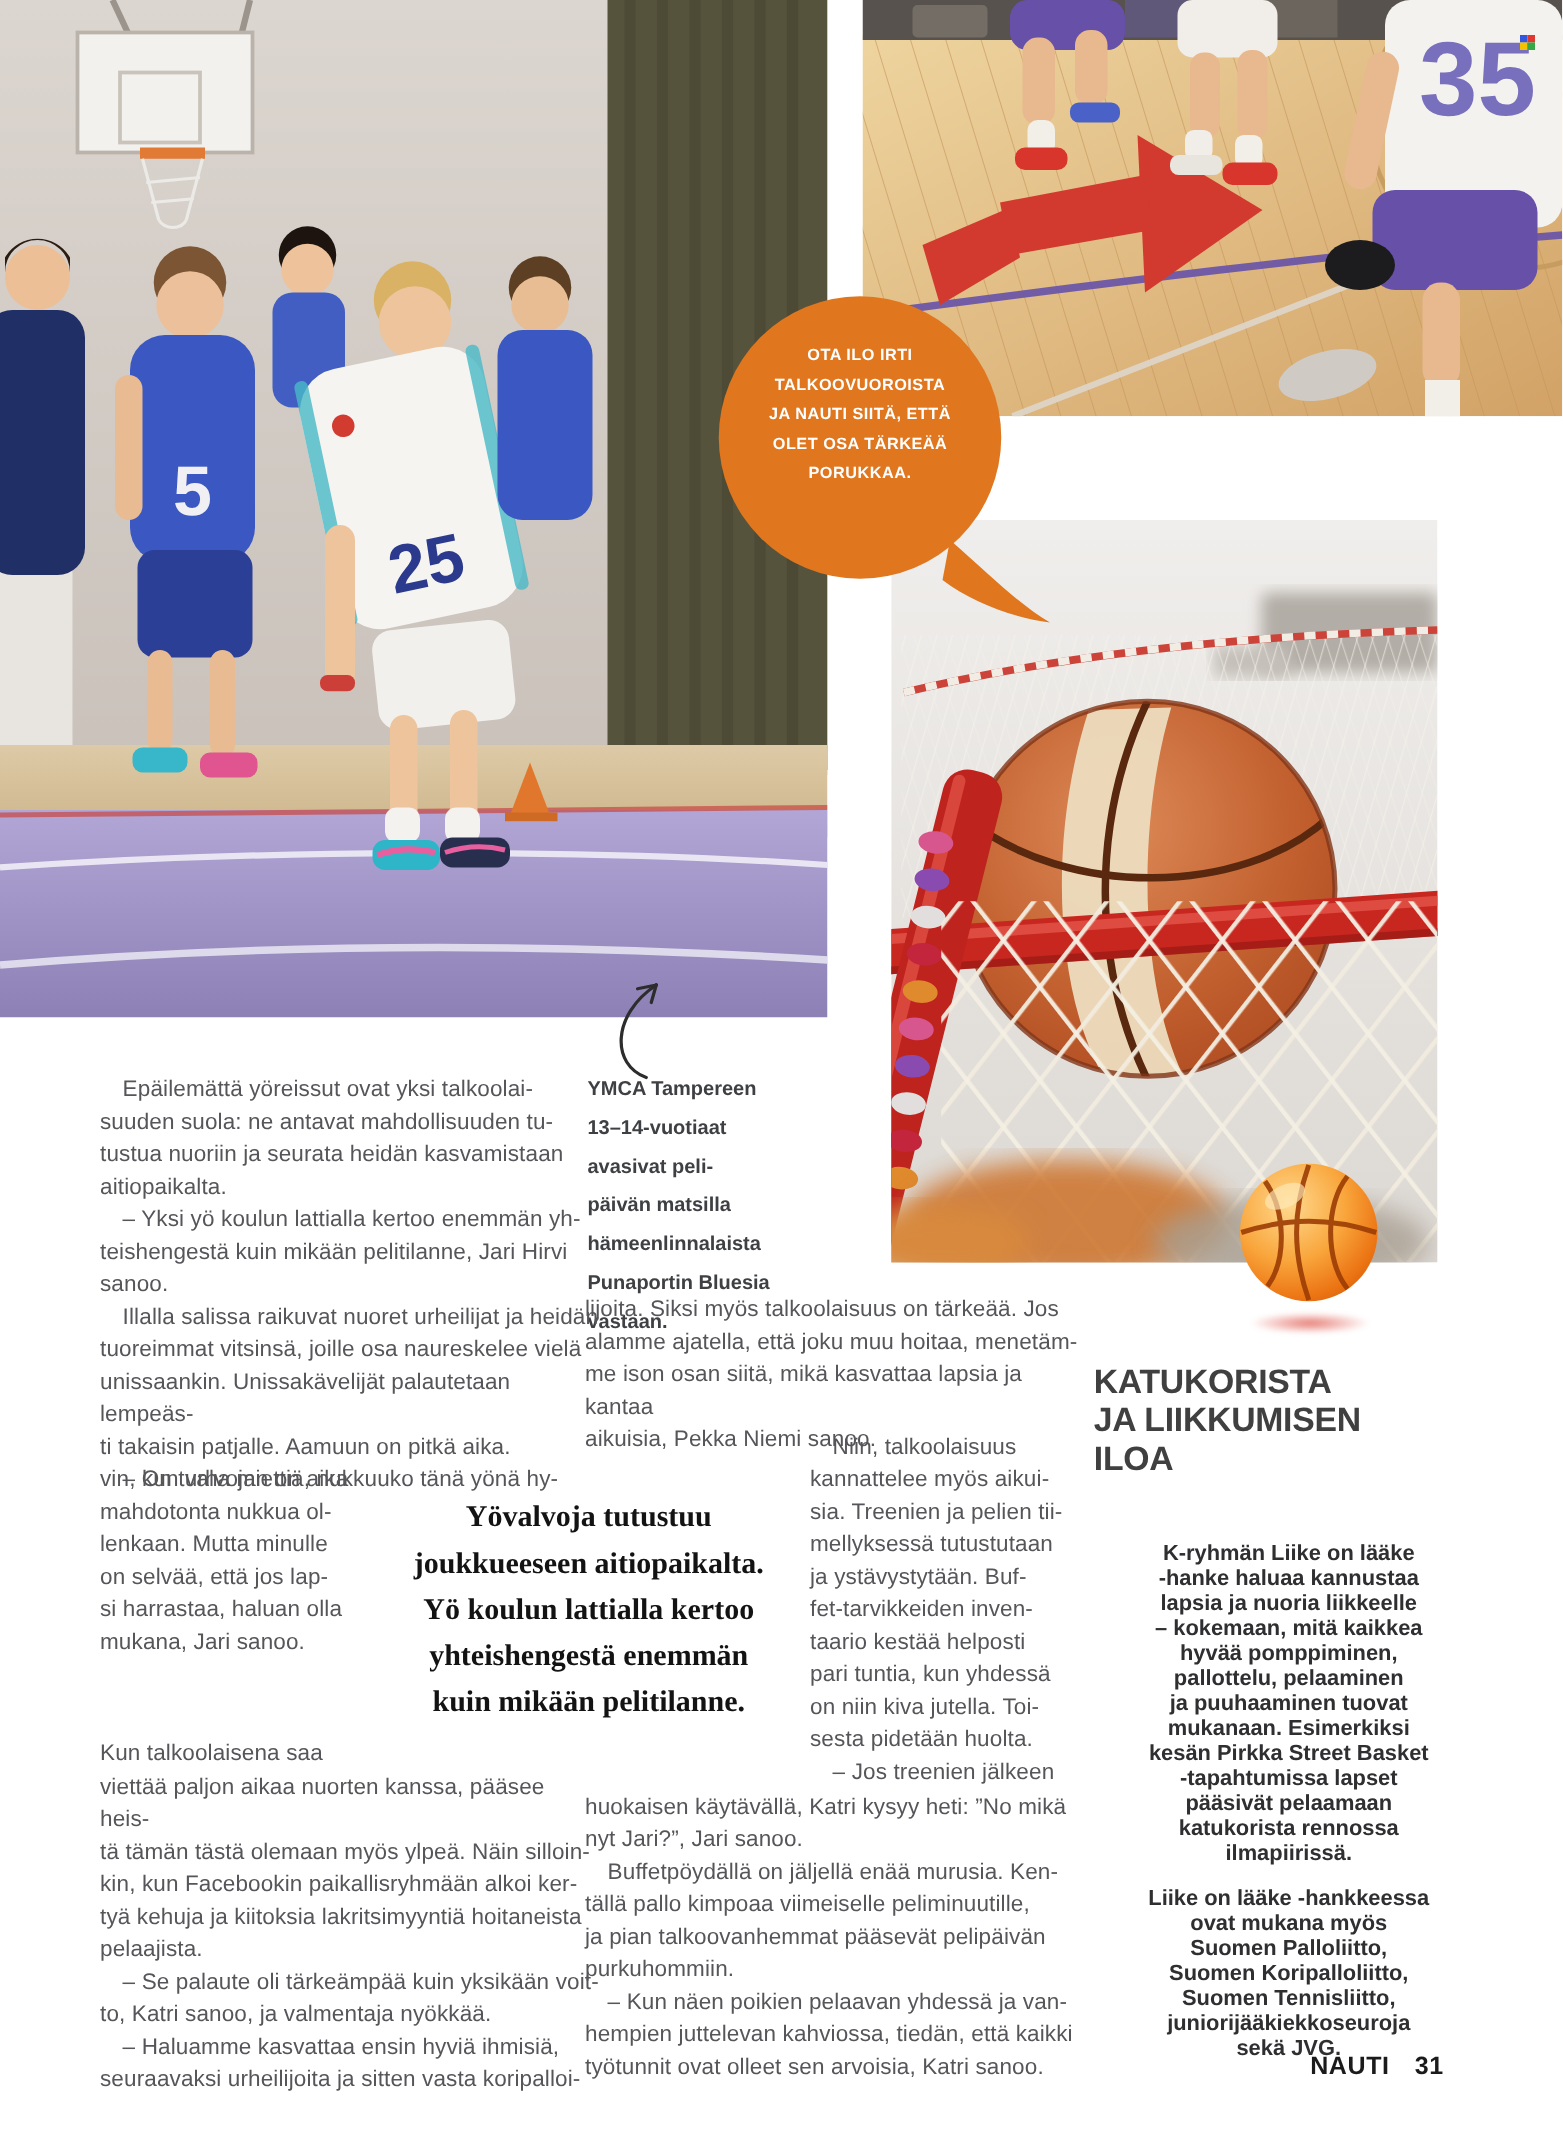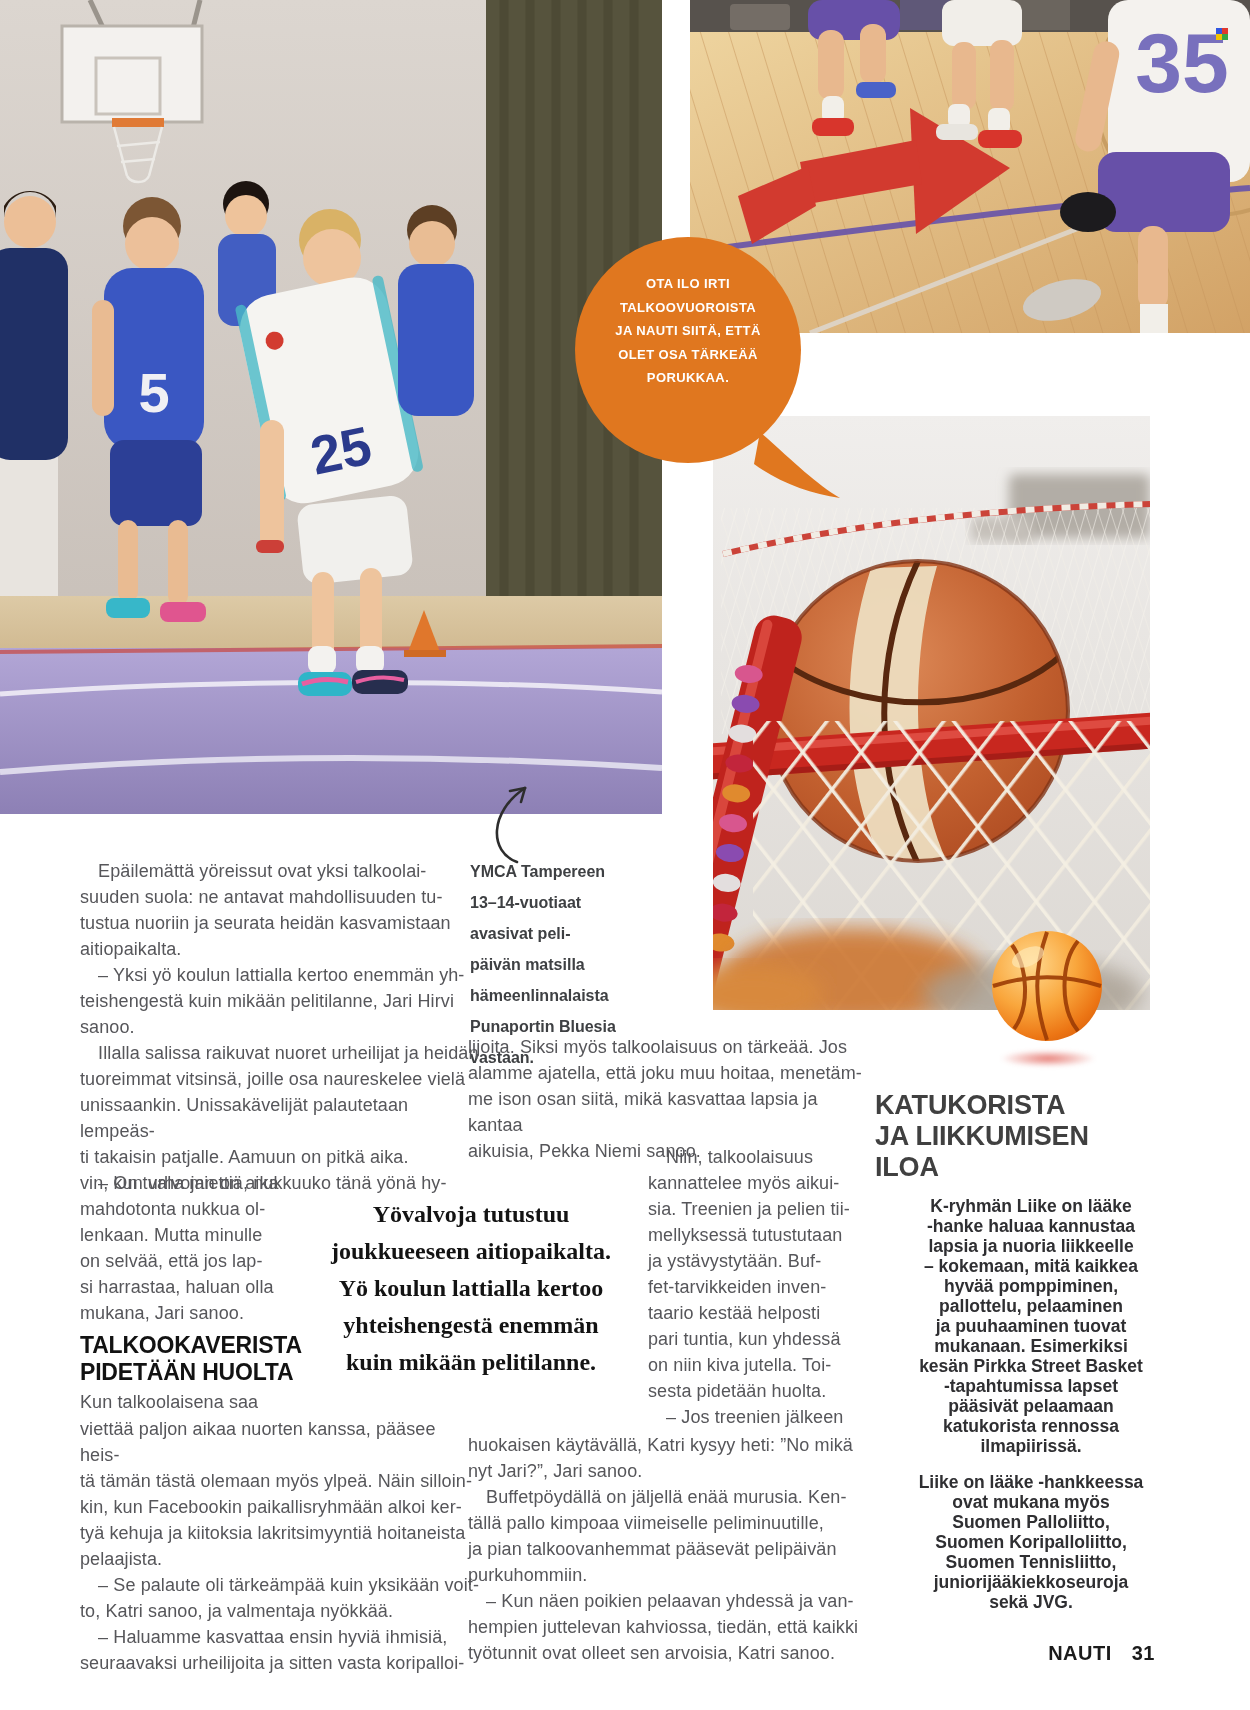--- a/index.html
+++ b/index.html
@@ -6,21 +6,21 @@
   html,body{margin:0;padding:0;background:#ffffff;}
   body{font-family:"Liberation Sans", sans-serif;}
   .page{position:relative;width:1250px;height:1710px;background:#ffffff;overflow:hidden;}
   .abs{position:absolute;}
   .pre{white-space:pre-line;}
   .body-text{font-size:18px;line-height:26px;color:#56565a;letter-spacing:.1px;}
   .caption{font-weight:700;font-size:16px;line-height:31px;color:#3e4043;}
   .subhead{font-weight:900;font-size:23px;line-height:27px;color:#121212;letter-spacing:-.2px;}
   .pullquote{font-family:"Liberation Serif", serif;font-weight:700;font-size:24px;line-height:37px;text-align:center;color:#131313;}
   .sidebar-head{font-weight:900;font-size:27px;line-height:31px;text-align:left;color:#404040;letter-spacing:-.2px;}
-  .sidebar-body{font-weight:700;font-size:17.5px;line-height:20px;text-align:center;color:#2f2f32;}
+  .sidebar-body{font-weight:700;font-size:17.5px;line-height:20px;text-align:center;color:#2f2f32;margin-top:36px;}
   .bubble-text{font-weight:800;font-size:13px;line-height:23.5px;color:#ffffff;text-align:center;letter-spacing:.4px;}
   .footer-row{display:flex;gap:20px;justify-content:flex-end;align-items:baseline;font-weight:800;font-size:20px;color:#1b1b1b;letter-spacing:.5px;}
   .ball-shadow{width:96px;height:17px;border-radius:50%;
      background:radial-gradient(closest-side, rgba(215,41,28,.60), rgba(215,41,28,0));
      filter:blur(2px);}
   .color-marker{display:grid;grid-template-columns:6px 6px;grid-template-rows:6px 6px;}
 </style>
 </head>
 <body>
 
@@ -305,22 +305,20 @@
 tuoreimmat vitsinsä, joille osa naureskelee vielä
 unissaankin. Unissakävelijät palautetaan lempeäs-
 ti takaisin patjalle. Aamuun on pitkä aika.
  – On turha miettiä, nukkuuko tänä yönä hy-</div>
   <div class="abs pre body-text" style="left:80px;top:1170px;width:235px">vin, kun valvojan on aika
 mahdotonta nukkua ol-
 lenkaan. Mutta minulle
 on selvää, että jos lap-
 si harrastaa, haluan olla
 mukana, Jari sanoo.</div>
-  <div class="abs pre subhead" style="left:80px;top:1332px;width:280px">TALKOOKAVERISTA
-PIDETÄÄN HUOLTA</div>
   <div class="abs body-text" style="left:80px;top:1389px;width:230px">Kun talkoolaisena saa</div>
   <div class="abs pre body-text" style="left:80px;top:1416px;width:400px">viettää paljon aikaa nuorten kanssa, pääsee heis-
 tä tämän tästä olemaan myös ylpeä. Näin silloin-
 kin, kun Facebookin paikallisryhmään alkoi ker-
 tyä kehuja ja kiitoksia lakritsimyyntiä hoitaneista
 pelaajista.
  – Se palaute oli tärkeämpää kuin yksikään voit-
 to, Katri sanoo, ja valmentaja nyökkää.
  – Haluamme kasvattaa ensin hyviä ihmisiä,
 seuraavaksi urheilijoita ja sitten vasta koripalloi-</div>

